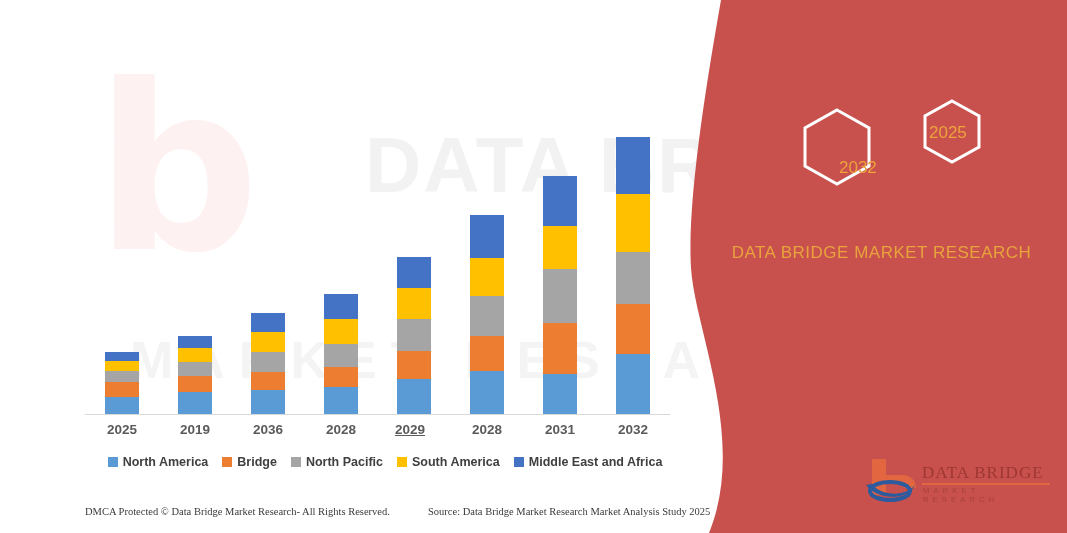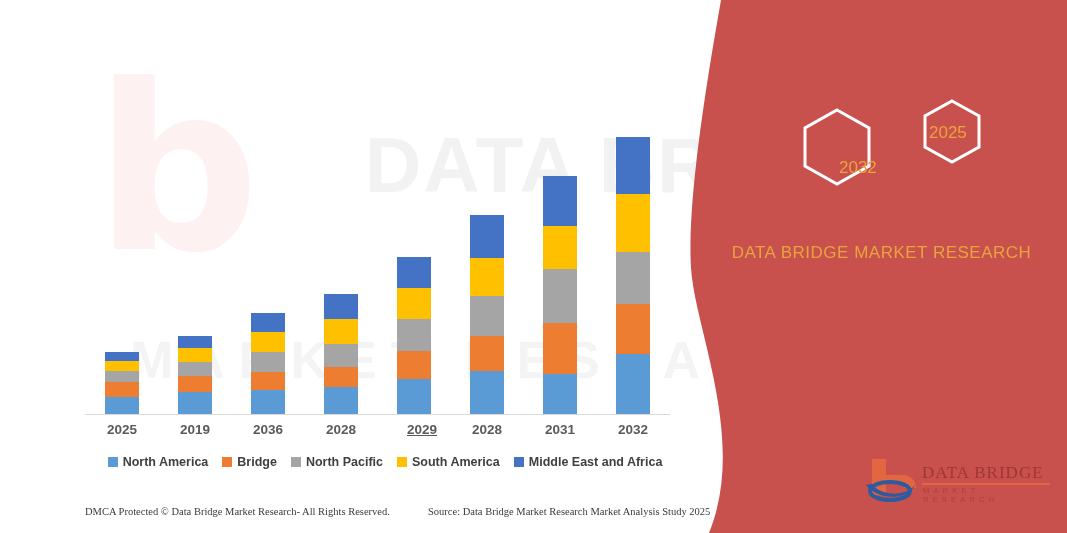--- a/index.html
+++ b/index.html
@@ -288,21 +288,21 @@
           <div class="seg" title="South America 2032" style="height: 58px; background: rgb(255, 192, 0);"></div>
           <div class="seg" title="Middle East and Africa 2032" style="height: 57px; background: rgb(68, 114, 196);"></div>
         </div>
       </div>
 
     <div id="x-labels">
         <div class="x-label" style="left: 20px;">2025</div>
         <div class="x-label" style="left: 93px;">2019</div>
         <div class="x-label" style="left: 166px;">2036</div>
         <div class="x-label" style="left: 239px;">2028</div>
-        <div class="x-label" style="left: 320px; text-decoration: underline;">2029</div>
+        <div class="x-label" style="left: 308px; text-decoration: underline;">2029</div>
         <div class="x-label" style="left: 385px;">2028</div>
         <div class="x-label" style="left: 458px;">2031</div>
         <div class="x-label" style="left: 531px;">2032</div>
       </div>
 
     <div id="legend">
         <div class="legend-item">
           <span class="legend-swatch" style="background: rgb(91, 155, 213);"></span>
           <span>North America</span>
         </div>

